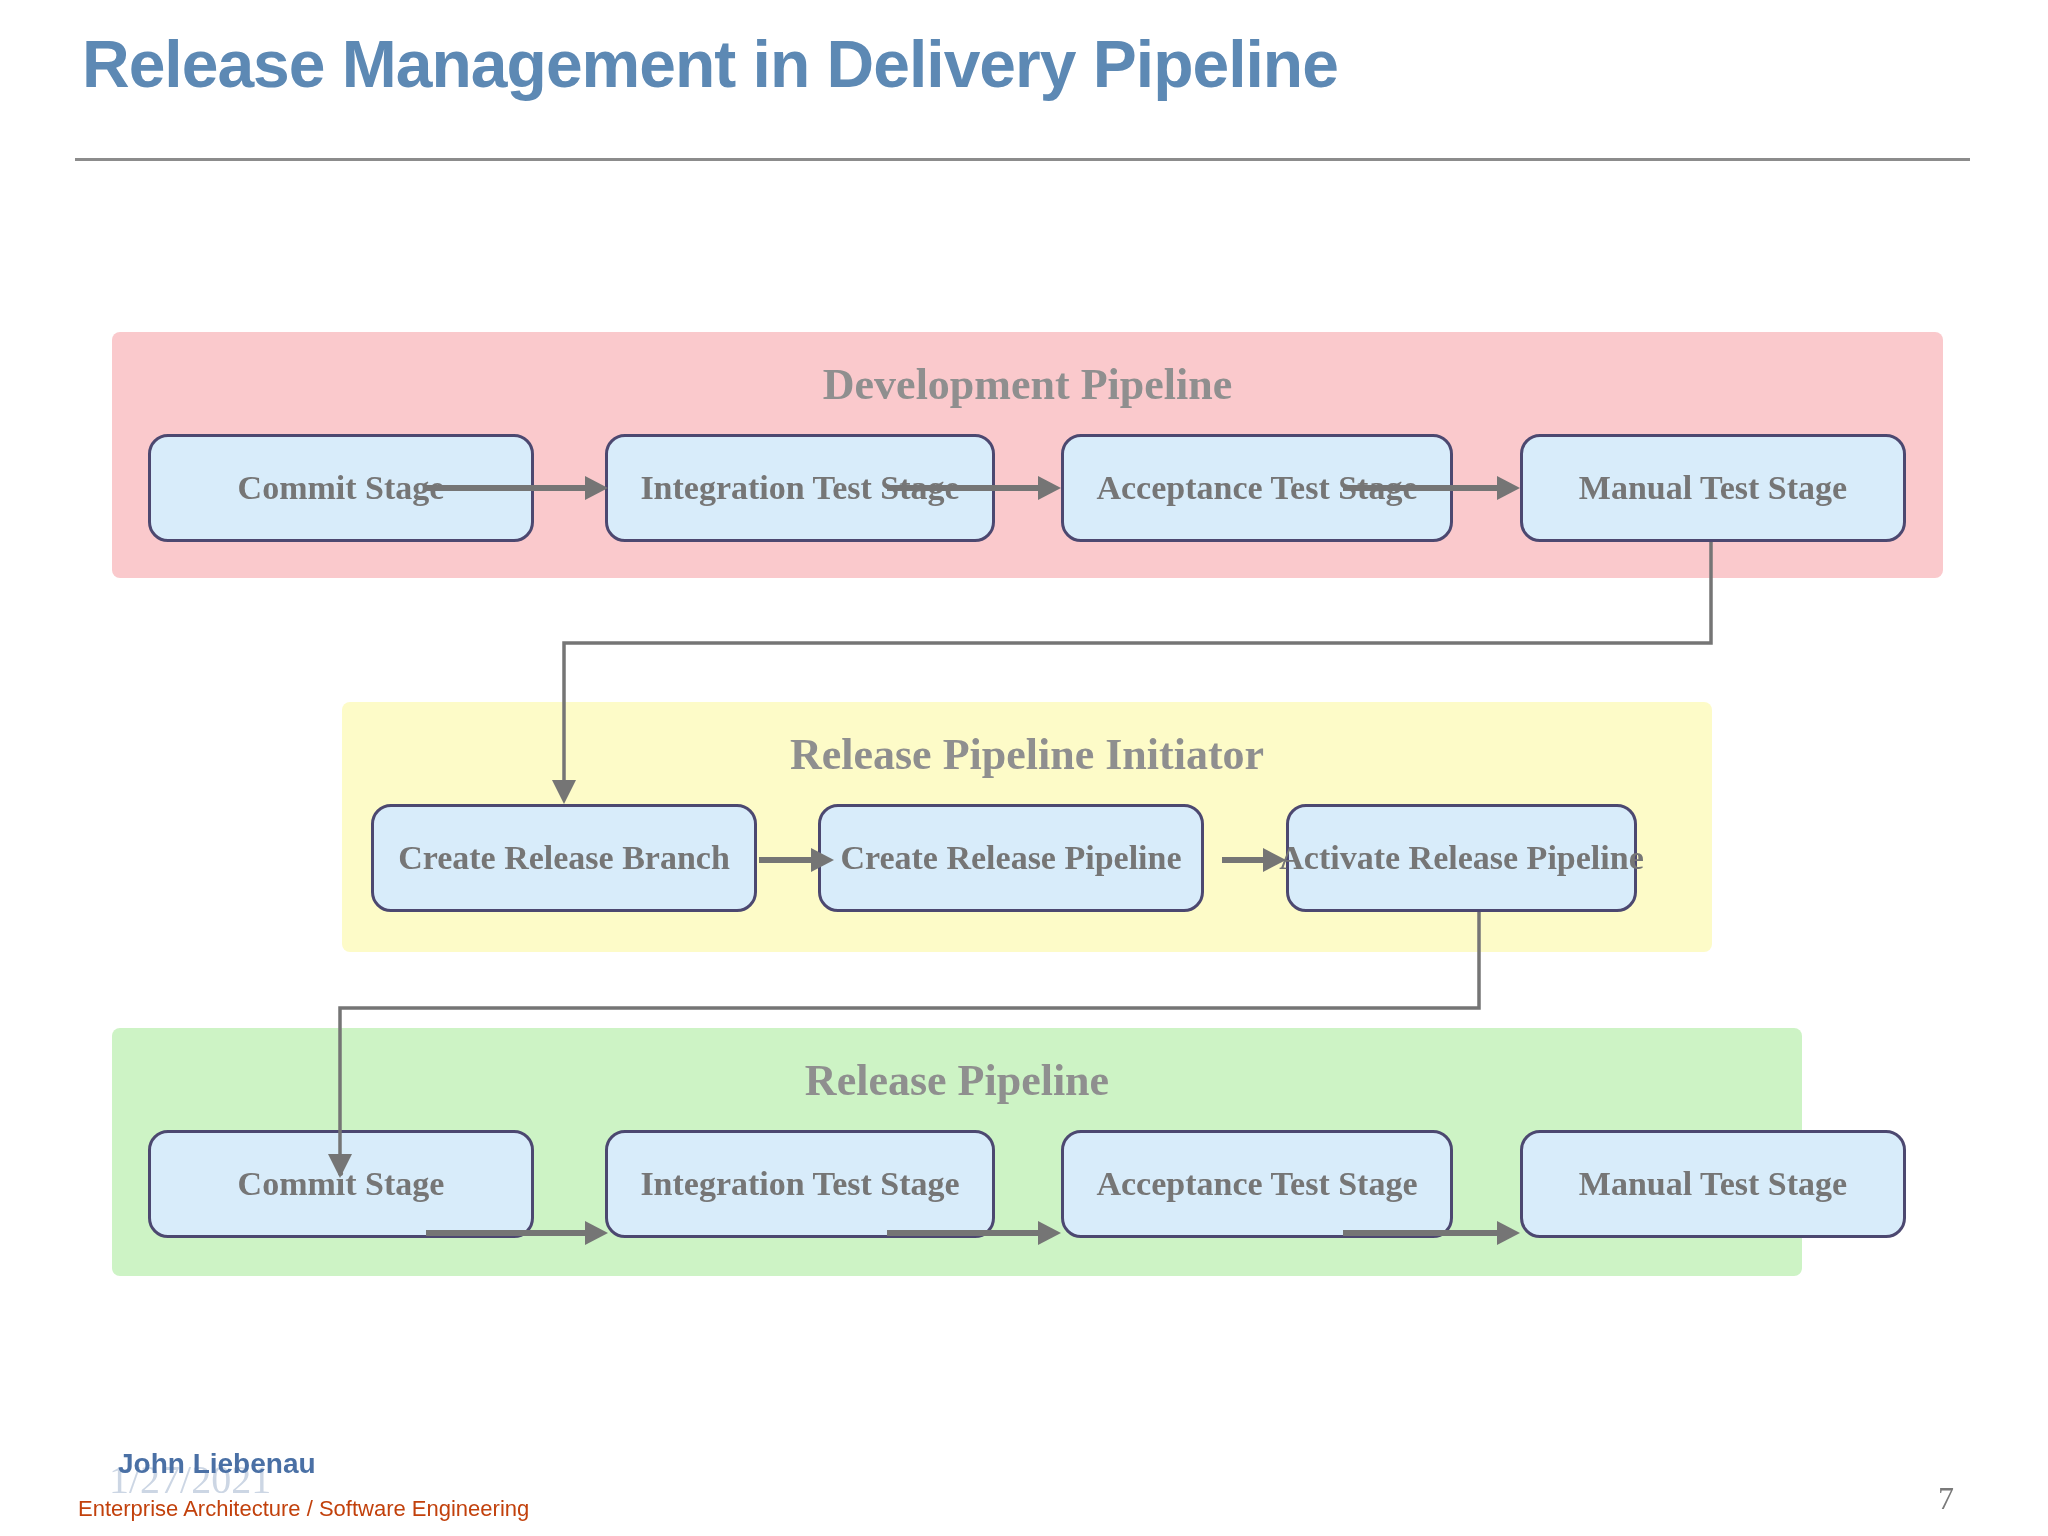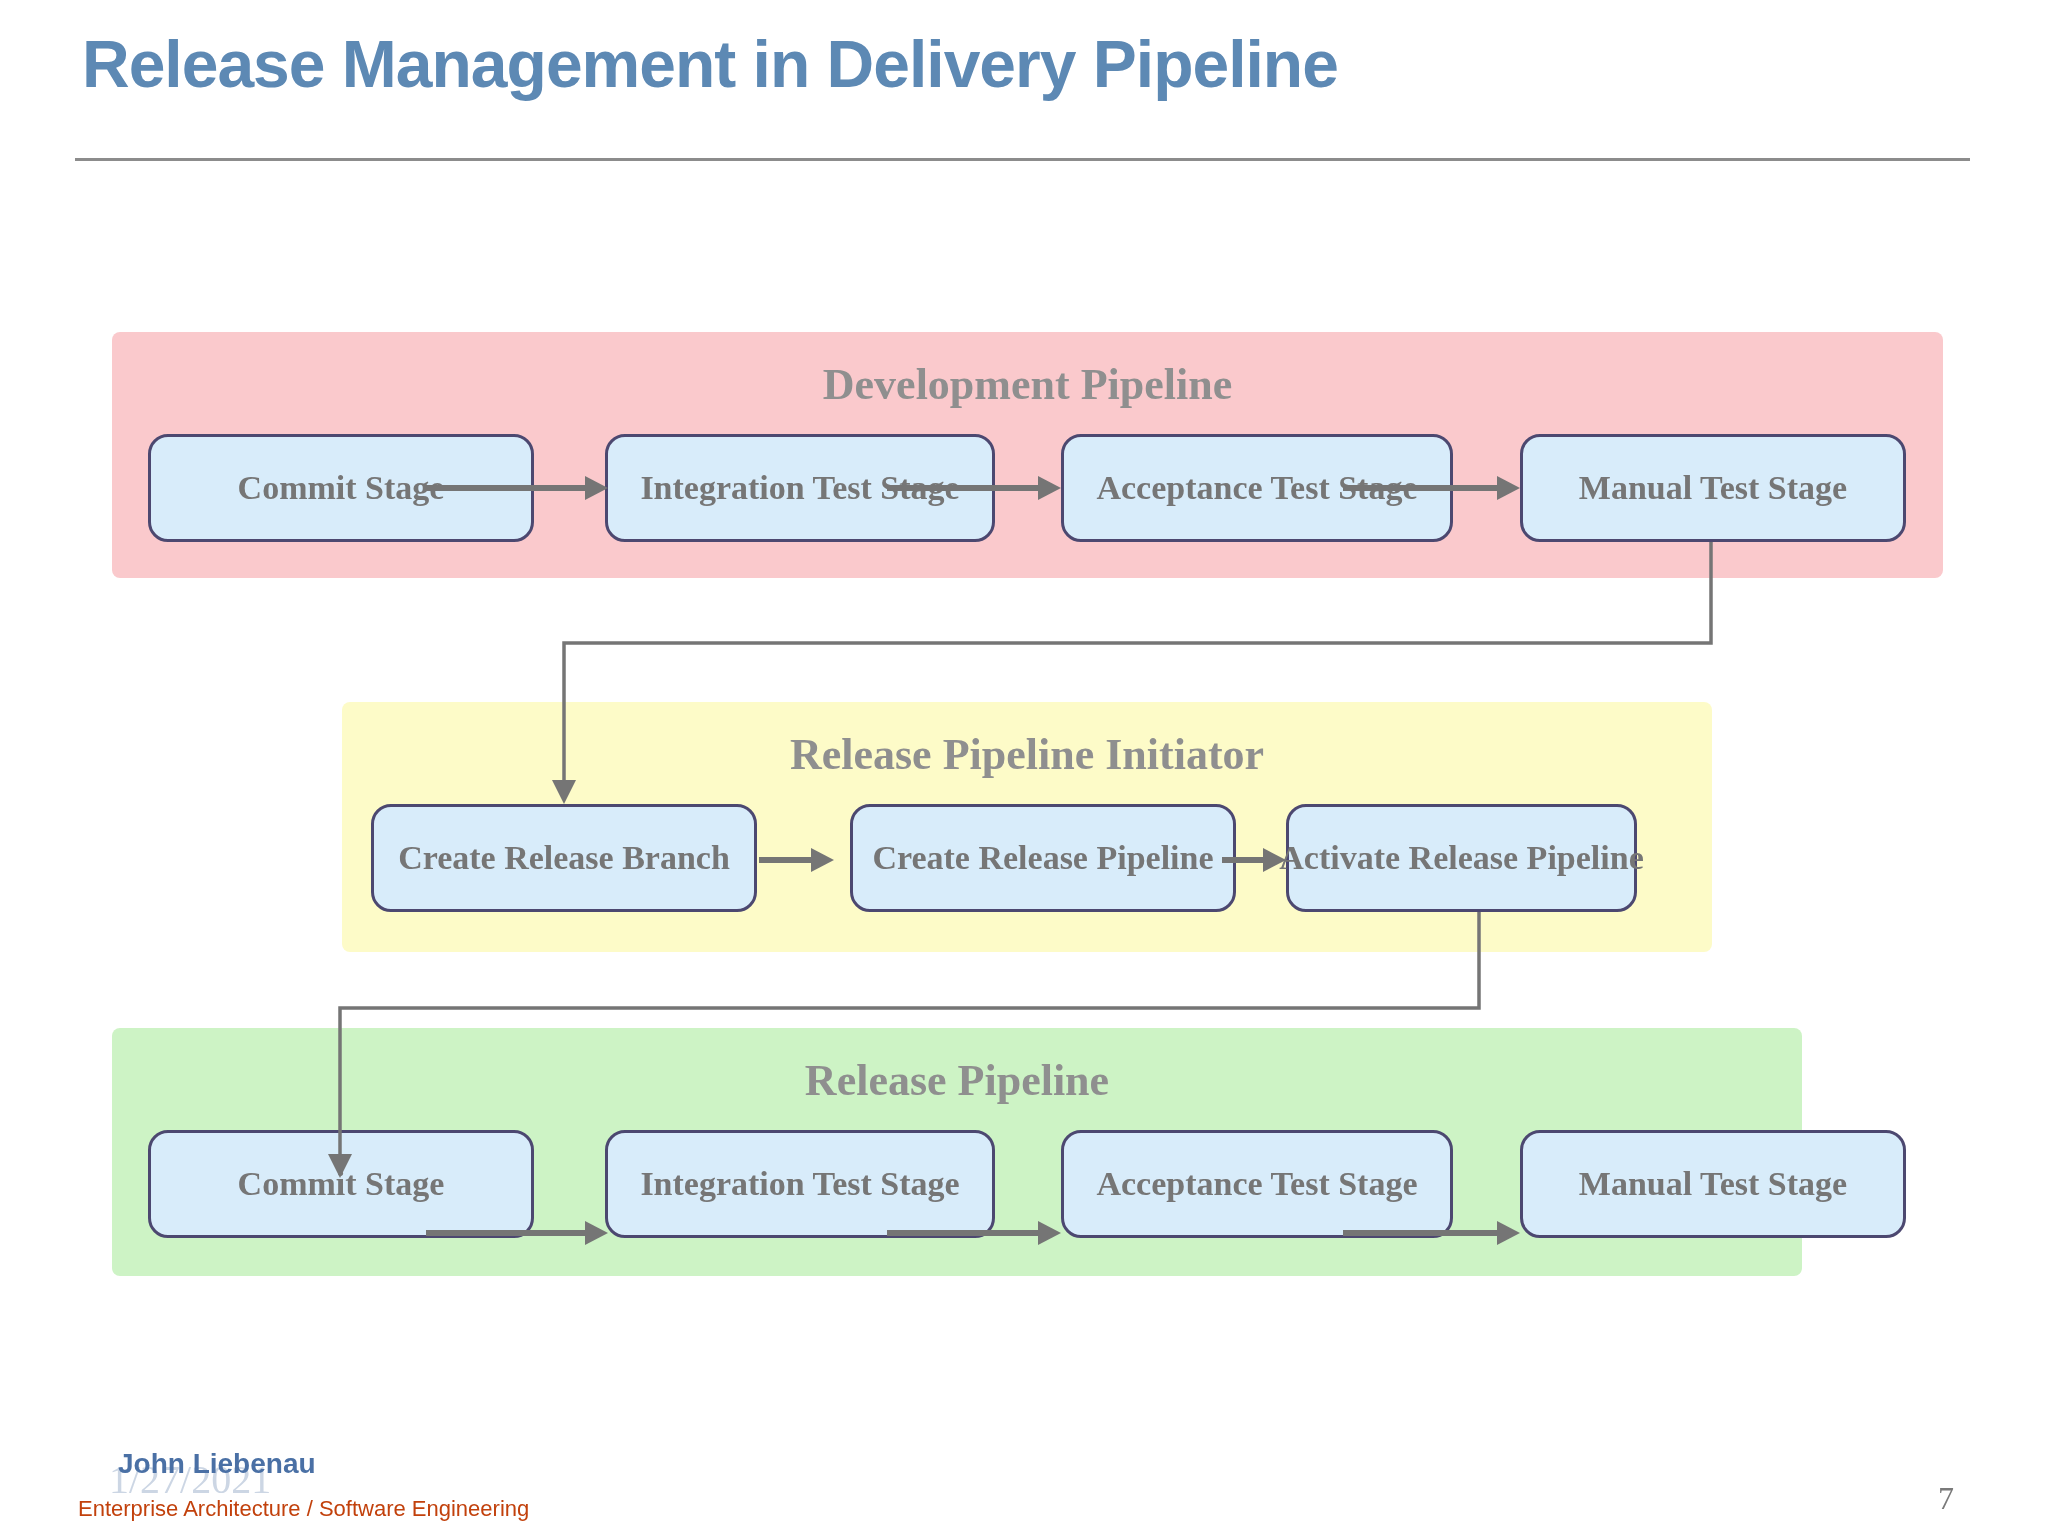--- a/index.html
+++ b/index.html
@@ -35,21 +35,21 @@
     font-family:"Liberation Serif",serif;font-weight:bold;
     font-size:34px;color:#767676;text-align:center;white-space:nowrap;
   }
   
   .slot-1{left:36px;width:386px;}
   .slot-2{left:493px;width:390px;}
   .slot-3{left:949px;width:392px;}
   .slot-4{left:1408px;width:386px;}
   
   .slot-i1{left:29px;width:386px;}
-  .slot-i2{left:508px;width:386px;}
+  .slot-i2{left:476px;width:386px;}
   .slot-i3{left:944px;width:351px;}
 
   .connector-layer{
     position:absolute;left:0;top:0;width:2048px;height:1536px;
     pointer-events:none;z-index:5;
   }
 
   .footer-name{
     position:absolute;left:78px;top:1448px;
     font-size:28px;font-weight:bold;color:#4a70a5;z-index:3;white-space:nowrap;margin-left:40px;

